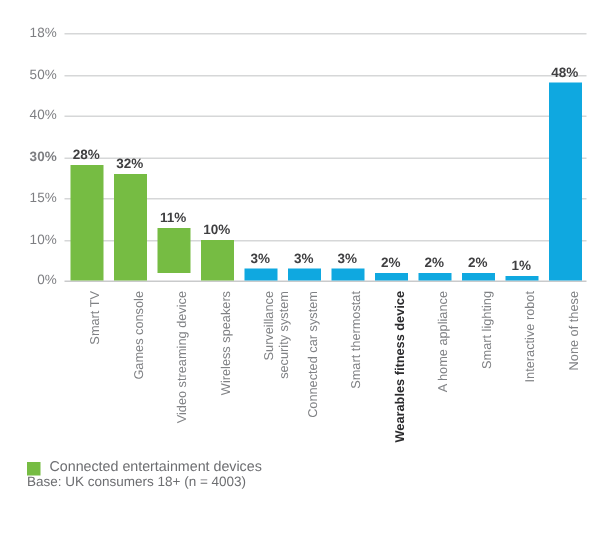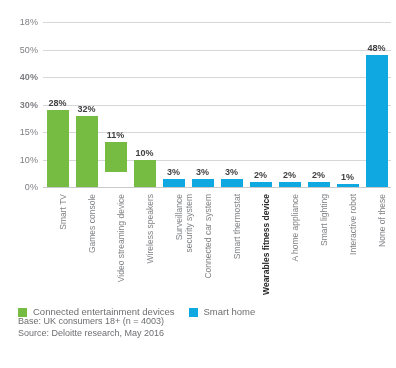--- a/index.html
+++ b/index.html
@@ -200,21 +200,21 @@
       <span>&nbsp;</span>
     </div>
 
   <div class="plot-wrap">
 
     <div class="y-axis">
         <div class="y-tick" style="top: 187px;">0%</div>
         <div class="y-tick" style="top: 159.5px;">10%</div>
         <div class="y-tick" style="top: 132px;">15%</div>
         <div class="y-tick" style="top: 104.5px; font-weight: bold;">30%</div>
-        <div class="y-tick" style="top: 77px; font-weight: bold;">40%</div>
+        <div class="y-tick" style="top: 77px;">40%</div>
         <div class="y-tick" style="top: 49.5px;">50%</div>
         <div class="y-tick" style="top: 22px;">18%</div>
       </div>
 
     <div class="grid-layer">
         <div class="grid-line baseline" style="top: 187px;"></div>
         <div class="grid-line" style="top: 159.5px;"></div>
         <div class="grid-line" style="top: 132px;"></div>
         <div class="grid-line" style="top: 104.5px;"></div>
         <div class="grid-line" style="top: 77px;"></div>
@@ -224,21 +224,21 @@
 
     <div class="bars-layer">
         <div class="bar-slot" style="left: 3.5px; bottom: 9px; height: 118px;">
           <div class="bar" title="Smart TV: 28%" style="height: 77px; background: rgb(118, 188, 67);"></div>
           <div class="bar-value" style="bottom: 79px;">28%</div>
         </div>
         <div class="bar-slot" style="left: 32.5px; bottom: 9px; height: 165px;">
           <div class="bar" title="Games console: 26%" style="height: 71.5px; background: rgb(118, 188, 67);"></div>
           <div class="bar-value" style="bottom: 73.5px;">32%</div>
         </div>
-        <div class="bar-slot" style="left: 61.5px; bottom: 24px; height: 165px; text-decoration: underline;">
+        <div class="bar-slot" style="left: 61.5px; bottom: 14px; height: 165px; text-decoration: underline;">
           <div class="bar" title="Video streaming device: 11%" style="height: 30.25px; background: rgb(118, 188, 67);"></div>
           <div class="bar-value" style="bottom: 32.25px;">11%</div>
         </div>
         <div class="bar-slot" style="left: 90.5px; bottom: 9px; height: 165px;">
           <div class="bar" title="Wireless speakers: 10%" style="height: 27.5px; background: rgb(118, 188, 67);"></div>
           <div class="bar-value" style="bottom: 29.5px;">10%</div>
         </div>
         <div class="bar-slot" style="left: 119.5px; bottom: 9px; height: 165px;">
           <div class="bar" title="Surveillance security system: 3%" style="height: 8.25px; background: rgb(15, 168, 224);"></div>
           <div class="bar-value" style="bottom: 10.25px;">3%</div>
@@ -312,24 +312,19 @@
       <div class="cat-slot" style="left: 322.5px;">
         <div class="cat-label">None of these</div>
       </div>
     </div>
 
   <div class="legend">
       <div class="legend-item">
         <span class="legend-swatch" style="background: rgb(118, 188, 67);"></span>
         <span class="legend-text">Connected entertainment devices</span>
       </div>
-      <div class="legend-item">
-        <span class="legend-swatch" style="background: rgb(15, 168, 224);"></span>
-        <span class="legend-text">Smart home</span>
-      </div>
     </div>
 
   <div class="footnotes">
     <div class="footnote">Base: UK consumers 18+ (n = 4003)</div>
-    <div class="footnote">Source: Deloitte research, May 2016</div>
   </div>
 
 </div>
 
 </body></html>

